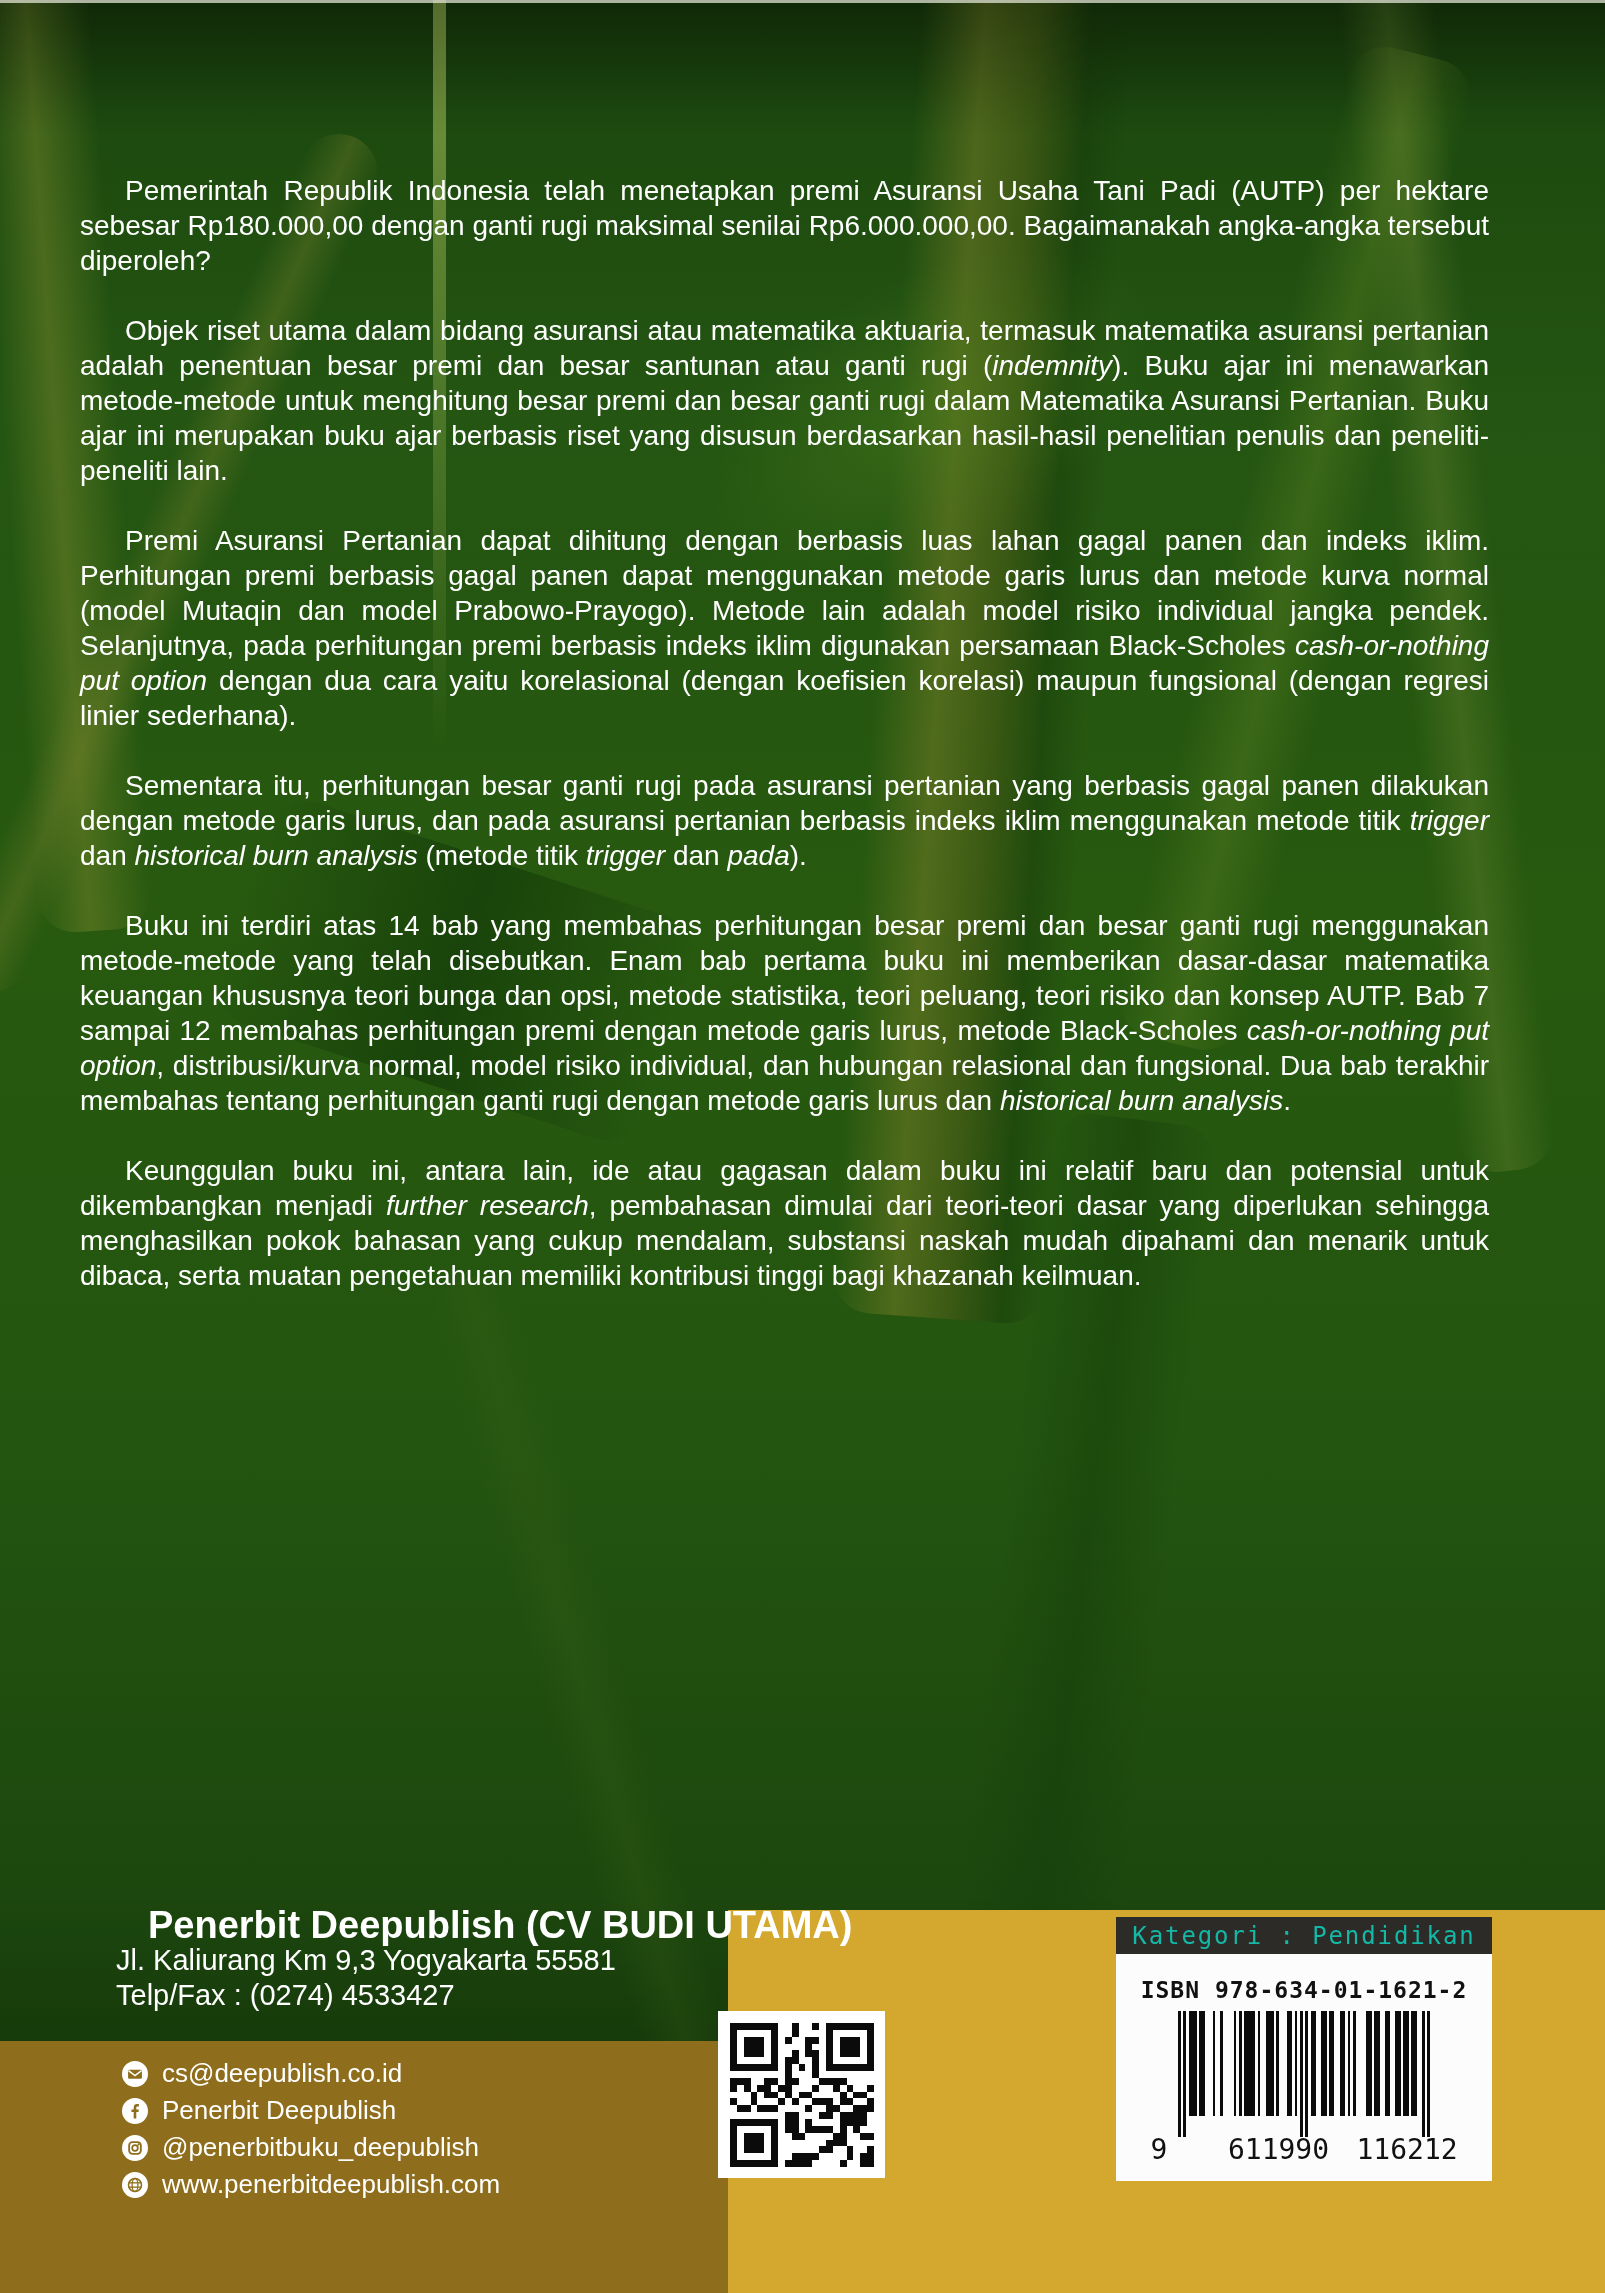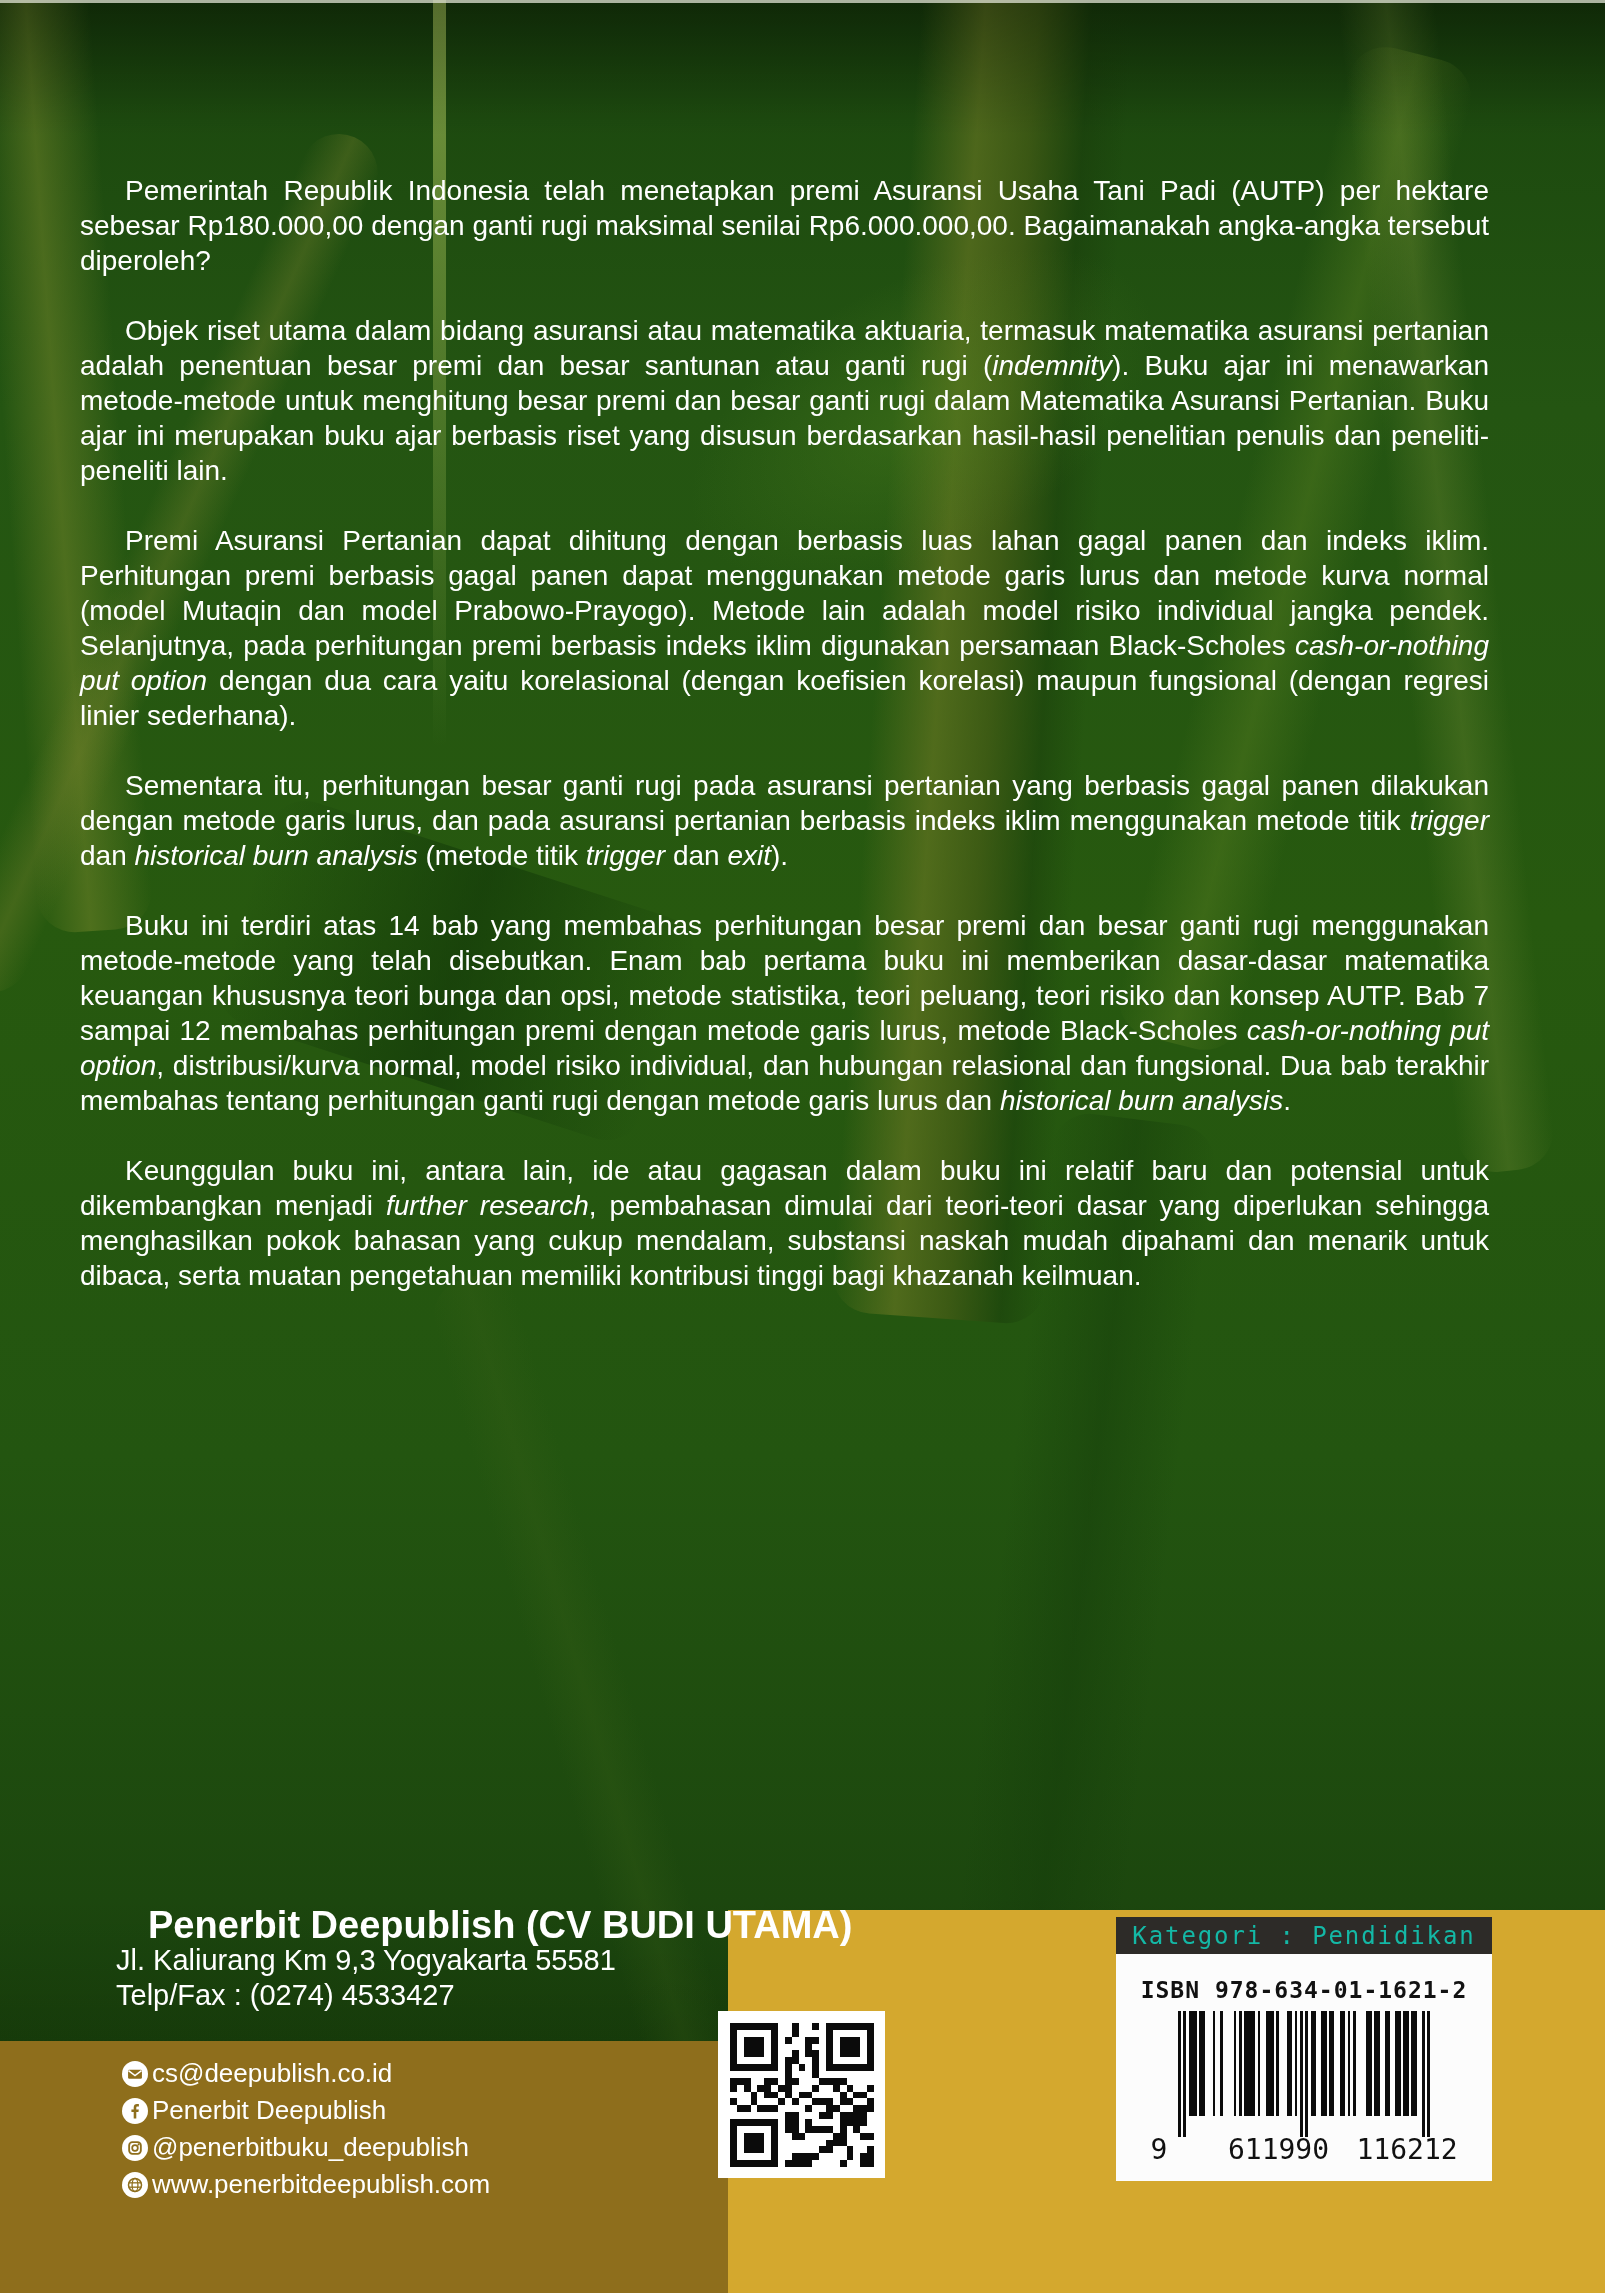--- a/index.html
+++ b/index.html
@@ -44,21 +44,21 @@
 
   
   .gold-bright{position:absolute;left:728px;top:1910px;width:878px;height:384px;background:#d4a82e;}
   .gold-dark{position:absolute;left:0;top:2041px;width:728px;height:253px;background:#8e6e1c;}
 
   
   .publisher{position:absolute;left:116px;top:1908px;font-size:29px;line-height:35px;color:#fff;}
   .publisher .pub-name{font-weight:bold;font-size:38px;margin-left:32px;}
 
   .contacts{position:absolute;left:122px;top:2055px;margin:0;padding:0;list-style:none;}
-  .contacts li{display:flex;align-items:center;gap:4px;height:37px;}
+  .contacts li{display:flex;align-items:center;gap:14px;height:37px;}
   .contacts .cicon{width:26px;height:26px;flex:0 0 26px;}
   .contacts .clabel{font-size:26px;color:#fff;}
 
   
   .qr-tile{position:absolute;left:718px;top:2011px;width:167px;height:167px;background:#fff;
       display:flex;align-items:center;justify-content:center;}
   .qr-tile svg{width:144px;height:144px;shape-rendering:crispEdges;}
 
   
   .category-bar{position:absolute;left:1116px;top:1917px;width:376px;height:37px;background:#2d2b28;
@@ -93,21 +93,21 @@
     <div class="blade b9"></div>
     <div class="blade b10"></div>
     <div class="vignette"></div>
     <div class="scan-edge"></div>
   </div>
 
   <div class="synopsis">
     <p><span>Pemerintah Republik Indonesia telah menetapkan premi Asuransi Usaha Tani Padi (AUTP) per hektare sebesar Rp180.000,00 dengan ganti rugi maksimal senilai Rp6.000.000,00. Bagaimanakah angka-angka tersebut diperoleh?</span></p>
     <p><span>Objek riset utama dalam bidang asuransi atau matematika aktuaria, termasuk matematika asuransi pertanian adalah penentuan besar premi dan besar santunan atau ganti rugi (</span><i>indemnity</i><span>). Buku ajar ini menawarkan metode-metode untuk menghitung besar premi dan besar ganti rugi dalam Matematika Asuransi Pertanian. Buku ajar ini merupakan buku ajar berbasis riset yang disusun berdasarkan hasil-hasil penelitian penulis dan peneliti-peneliti lain.</span></p>
     <p><span>Premi Asuransi Pertanian dapat dihitung dengan berbasis luas lahan gagal panen dan indeks iklim. Perhitungan premi berbasis gagal panen dapat menggunakan metode garis lurus dan metode kurva normal (model Mutaqin dan model Prabowo-Prayogo). Metode lain adalah model risiko individual jangka pendek. Selanjutnya, pada perhitungan premi berbasis indeks iklim digunakan persamaan Black-Scholes </span><i>cash-or-nothing put option</i><span> dengan dua cara yaitu korelasional (dengan koefisien korelasi) maupun fungsional (dengan regresi linier sederhana).</span></p>
-    <p><span>Sementara itu, perhitungan besar ganti rugi pada asuransi pertanian yang berbasis gagal panen dilakukan dengan metode garis lurus, dan pada asuransi pertanian berbasis indeks iklim menggunakan metode titik </span><i>trigger</i><span> dan </span><i>historical burn analysis</i><span> (metode titik </span><i>trigger</i><span> dan </span><i>exit</i><span>).</span></p>
+    <p><span>Sementara itu, perhitungan besar ganti rugi pada asuransi pertanian yang berbasis gagal panen dilakukan dengan metode garis lurus, dan pada asuransi pertanian berbasis indeks iklim menggunakan metode titik </span><i>trigger</i><span> dan </span><i>historical burn analysis</i><span> (metode titik </span><i>trigger</i><span> dan </span><i>pada</i><span>).</span></p>
     <p><span>Buku ini terdiri atas 14 bab yang membahas perhitungan besar premi dan besar ganti rugi menggunakan metode-metode yang telah disebutkan. Enam bab pertama buku ini memberikan dasar-dasar matematika keuangan khususnya teori bunga dan opsi, metode statistika, teori peluang, teori risiko dan konsep AUTP. Bab 7 sampai 12 membahas perhitungan premi dengan metode garis lurus, metode Black-Scholes </span><i>cash-or-nothing put option</i><span>, distribusi/kurva normal, model risiko individual, dan hubungan relasional dan fungsional. Dua bab terakhir membahas tentang perhitungan ganti rugi dengan metode garis lurus dan </span><i>historical burn analysis</i><span>.</span></p>
     <p><span>Keunggulan buku ini, antara lain, ide atau gagasan dalam buku ini relatif baru dan potensial untuk dikembangkan menjadi </span><i>further research</i><span>, pembahasan dimulai dari teori-teori dasar yang diperlukan sehingga menghasilkan pokok bahasan yang cukup mendalam, substansi naskah mudah dipahami dan menarik untuk dibaca, serta muatan pengetahuan memiliki kontribusi tinggi bagi khazanah keilmuan.</span></p>
   </div>
 
   <div class="gold-bright"></div>
   <div class="gold-dark"></div>
 
   <div class="publisher">
     <div class="pub-name">Penerbit Deepublish (CV BUDI UTAMA)</div>
     <div>Jl. Kaliurang Km 9,3 Yogyakarta 55581</div>

